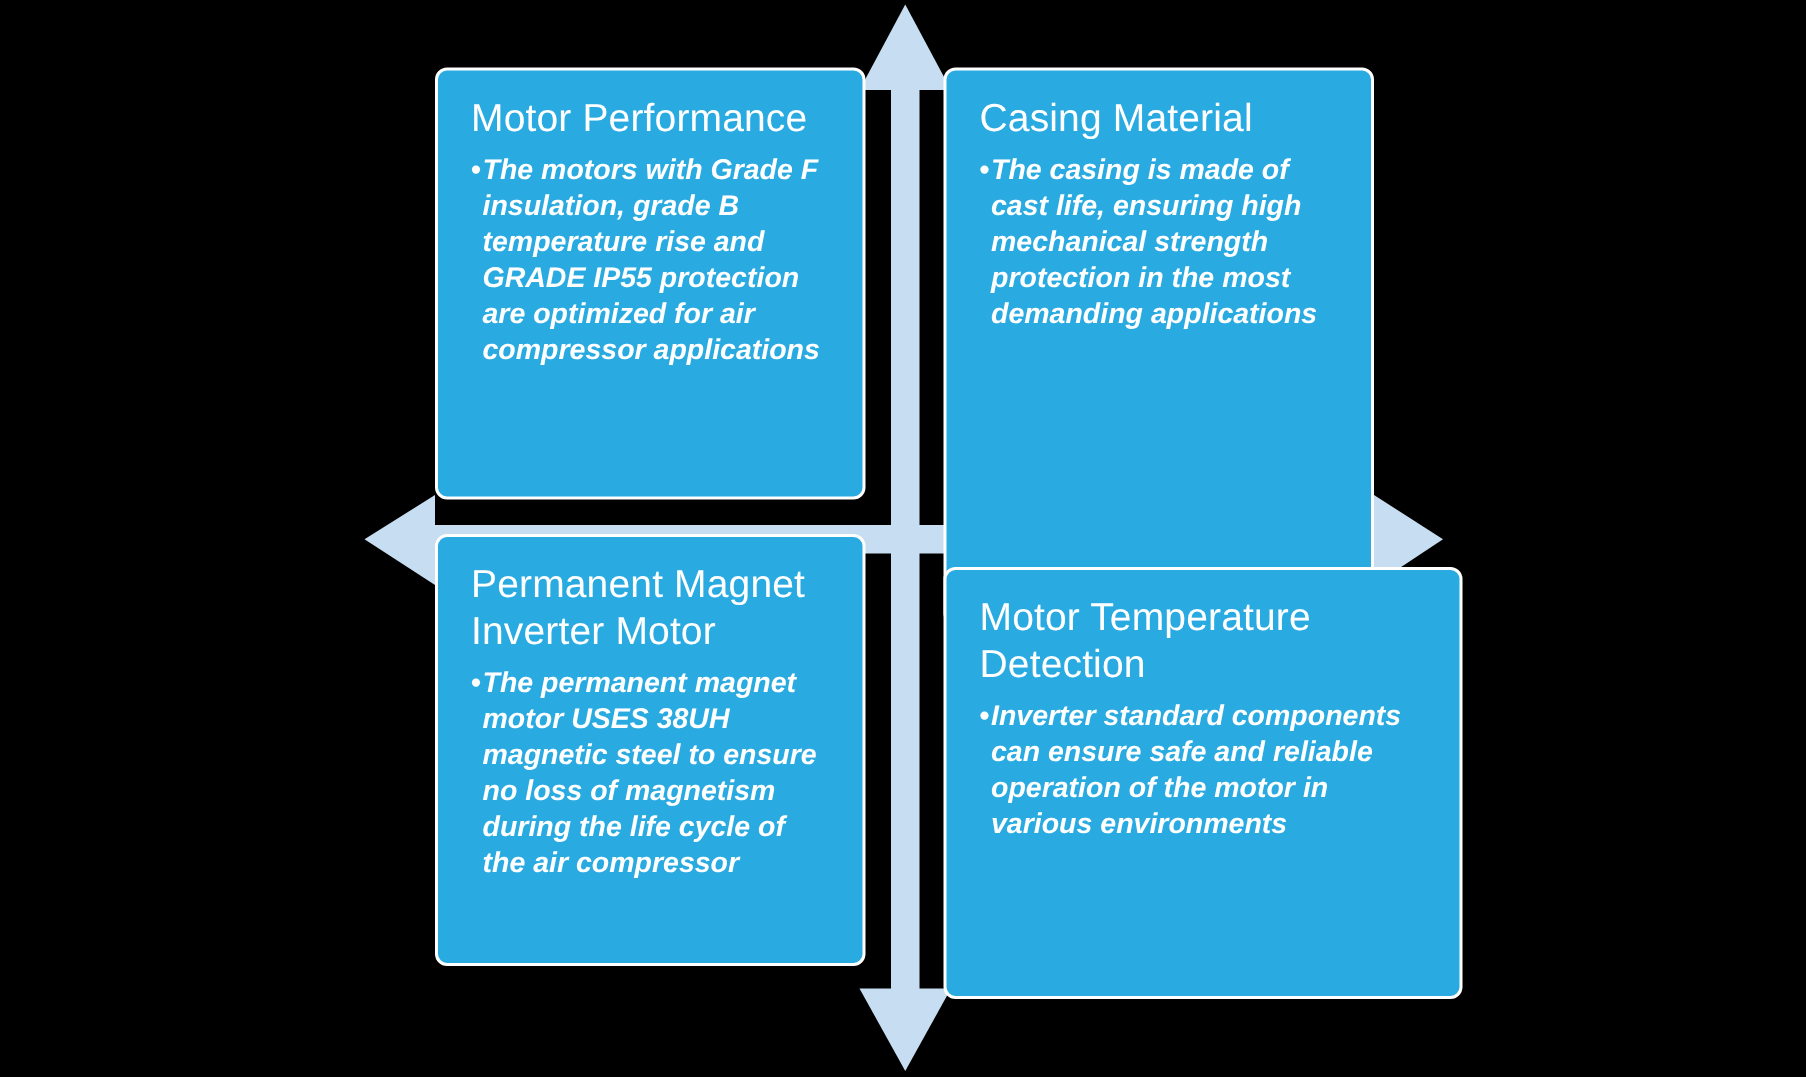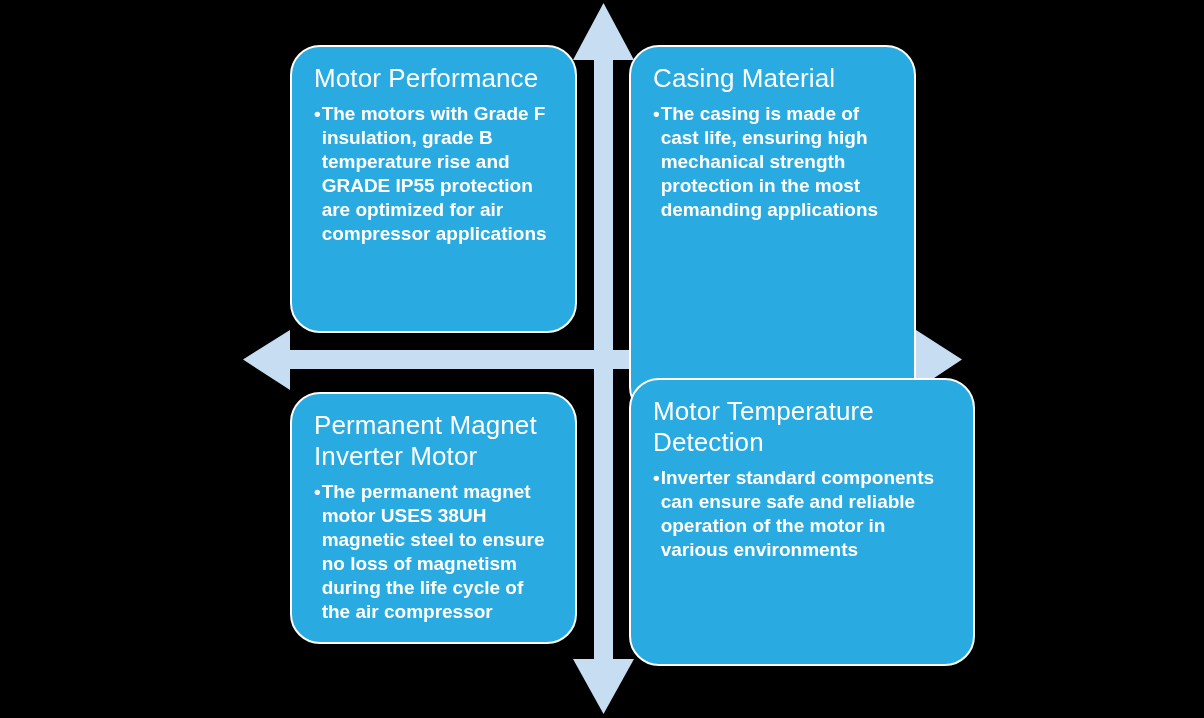--- a/index.html
+++ b/index.html
@@ -28,21 +28,21 @@
     width: 1204px;
     height: 718px;
     pointer-events: none;
   }
 
   
   .quad-box {
     position: absolute;
     background: #29abe2;
     border: 2px solid #ffffff;
-    border-radius: 30px;
+    border-radius: 8px;
     padding: 16px 20px 14px 22px;
     color: #ffffff;
     overflow: hidden;
   }
   .quad-title {
     font-size: 26px;
     font-weight: 400;
     line-height: 31px;
     letter-spacing: 0.1px;
     margin: 0 0 8px 0;
@@ -59,31 +59,32 @@
   }
   .quad-bullet {
     flex: 0 0 auto;
     margin-right: 1px;
     font-size: 19px;
     font-weight: 700;
     line-height: 24px;
   }
   .quad-body-text {
     flex: 1 1 auto;
+    font-style: italic;
   }
 
   
   #box-motor-performance {
     left: 290px; top: 45px; width: 287px; height: 288px;
   }
   #box-casing-material {
     left: 629px; top: 45px; width: 287px; height: 372px;
   }
   #box-permanent-magnet {
-    left: 290px; top: 392px; width: 287px; height: 252px;
+    left: 290px; top: 356px; width: 287px; height: 288px;
   }
   #box-motor-temperature {
     left: 629px; top: 378px; width: 346px; height: 288px;
   }
 </style>
 </head>
 <body>
 
 <div id="canvas">
 

